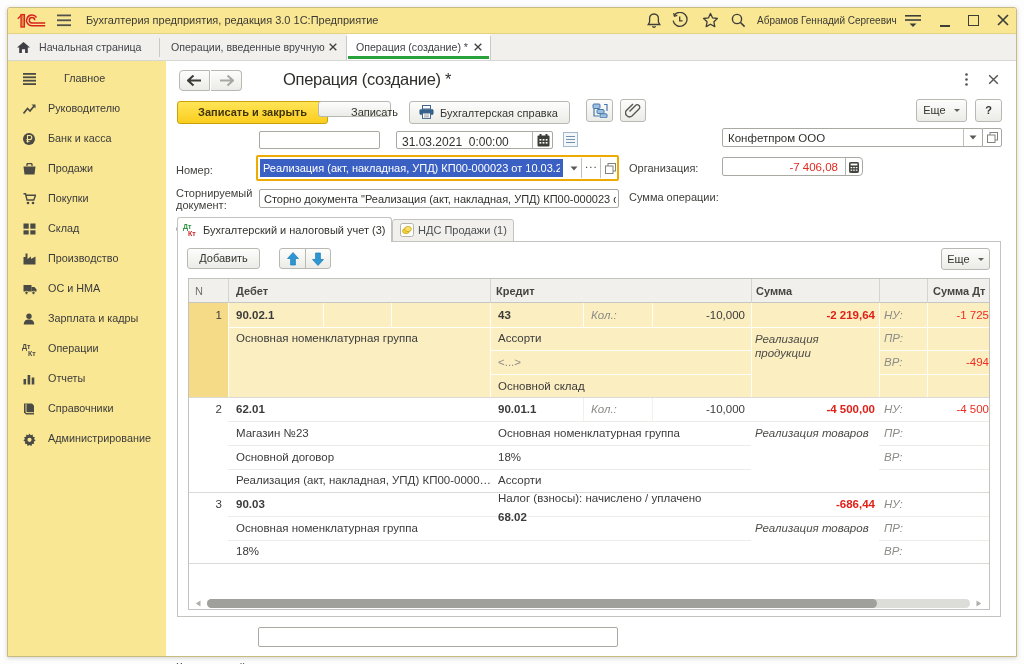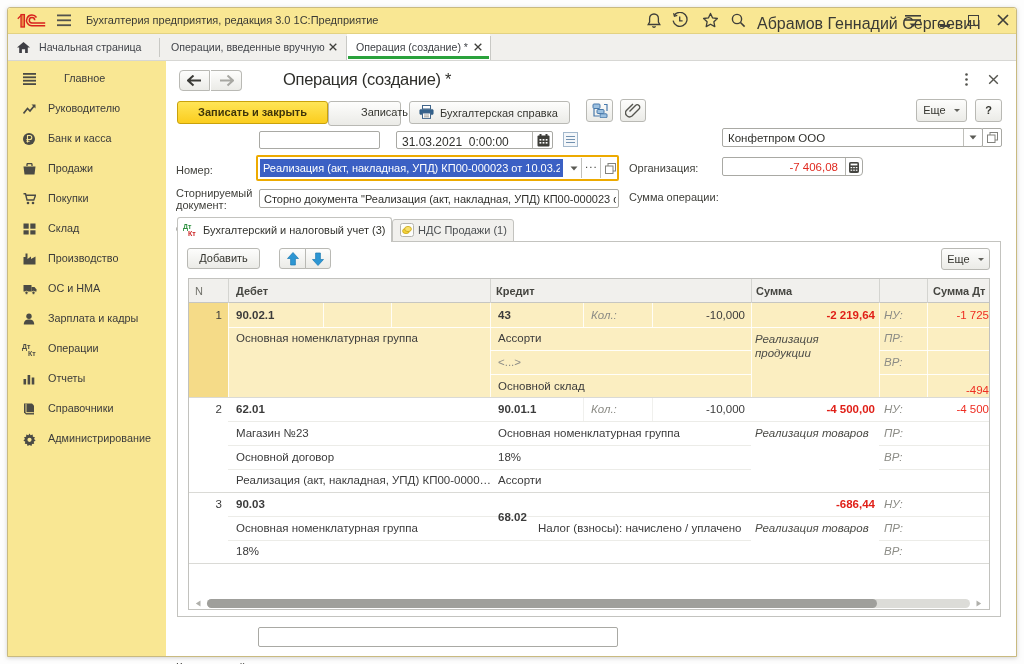--- a/index.html
+++ b/index.html
@@ -59,21 +59,21 @@
     </svg>
 
     <svg class="abs" style="left:702px; top:12px;" width="17" height="17" viewBox="0 0 17 17">
       <path d="M8.5 1.4 L10.6 5.9 L15.4 6.5 L11.9 9.8 L12.8 14.6 L8.5 12.2 L4.2 14.6 L5.1 9.8 L1.6 6.5 L6.4 5.9 Z" fill="none" stroke="#3f3f3a" stroke-width="1.3" stroke-linejoin="round"></path>
     </svg>
 
     <svg class="abs" style="left:730px; top:12px;" width="17" height="17" viewBox="0 0 17 17">
       <circle cx="7" cy="7" r="4.6" fill="none" stroke="#3f3f3a" stroke-width="1.4"></circle>
       <path d="M10.5 10.5 L14.6 14.6" stroke="#3f3f3a" stroke-width="1.6"></path>
     </svg>
-    <div class="txt" style="left:757px; top:15px; font-size:16px; color:#3a3a35;">Абрамов Геннадий Сергеевич</div>
+    <div class="txt" style="left:757px; top:15px; font-size:10px; color:#3a3a35;">Абрамов Геннадий Сергеевич</div>
 
     <svg class="abs" style="left:905px; top:14px;" width="16" height="14" viewBox="0 0 16 14">
       <rect x="0" y="1" width="16" height="1.6" fill="#3f3f3a"></rect>
       <rect x="0" y="5.2" width="16" height="1.6" fill="#3f3f3a"></rect>
       <path d="M4.5 9.5 L11.5 9.5 L8 13 Z" fill="#3f3f3a"></path>
     </svg>
 
     <div class="abs" style="left:940px; top:25px; width:10px; height:2px; background:#3f3f3a;"></div>
 
     <div class="abs" style="left:968px; top:15px; width:11px; height:11px; border:1.5px solid #3f3f3a;"></div>
@@ -209,21 +209,21 @@
         <circle cx="2.5" cy="6.5" r="1.3" fill="#52524c"></circle>
         <circle cx="2.5" cy="11.5" r="1.3" fill="#52524c"></circle>
     </svg>
     <svg class="abs" style="left:988px; top:74px;" width="11" height="11" viewBox="0 0 11 11">
       <path d="M1.2 1.2 L9.8 9.8 M9.8 1.2 L1.2 9.8" stroke="#55554f" stroke-width="1.4"></path>
     </svg>
   </div>
 
   <div class="abs" id="cmdbar">
     <div class="btn" style="left:177px; top:101px; width:151px; height:23px; background:linear-gradient(#ffe557,#fbcd1e); border-color:#c9a20c; line-height:21px; font-weight:bold; color:#40350a;">Записать и закрыть</div>
-    <div class="btn" style="left:328px; top:101px; width:73px; height:25px; line-height:21px;padding-left:32px;">Записать</div>
+    <div class="btn" style="left:318px; top:101px; width:73px; height:16px; line-height:21px;padding-left:32px;">Записать</div>
     <div class="btn" style="left:409px; top:101px; width:161px; height:23px;"></div>
     <svg class="abs" style="left:419px; top:105px;" width="15" height="14" viewBox="0 0 15 14">
       <rect x="3.5" y="0.5" width="8" height="3.5" fill="#fff" stroke="#41658a" stroke-width="1"></rect>
       <rect x="0.75" y="4.4" width="13.5" height="5.2" rx="1" fill="#33618c" stroke="#2c567c" stroke-width="0.5"></rect>
       <rect x="3.5" y="8" width="8" height="5.4" fill="#fff" stroke="#41658a" stroke-width="1"></rect>
       <path d="M5 10 L10 10 M5 11.8 L10 11.8" stroke="#8a8a85" stroke-width="0.8"></path>
     </svg>
     <div class="txt" style="left:440px; top:107px; font-size:11px; color:#35352f;">Бухгалтерская справка</div>
     <div class="btn" style="left:586px; top:99px; width:27px; height:23px;"></div>
     <svg class="abs" style="left:592px; top:103px;" width="16" height="15" viewBox="0 0 16 15">
@@ -409,21 +409,21 @@
     <div class="txt right redb" style="left:775px; top:309px; width:100px;">-2 219,64</div>
     <div class="txt it gray" style="left:884px; top:309px;">НУ:</div>
     <div class="txt right red" style="left:889px; top:309px; width:100px;">-1 725</div>
     <div class="txt" style="left:236px; top:332px;">Основная номенклатурная группа</div>
     <div class="txt" style="left:498px; top:332px;">Ассорти</div>
     <div class="txt it" style="left:755px; top:333px; color:#4c4c47;">Реализация</div>
     <div class="txt it gray" style="left:884px; top:332px;">ПР:</div>
     <div class="txt" style="left:498px; top:356px; color:#8c8c86;">&lt;...&gt;</div>
     <div class="txt it" style="left:755px; top:347px; color:#4c4c47;">продукции</div>
     <div class="txt it gray" style="left:884px; top:356px;">ВР:</div>
-    <div class="txt right red" style="left:889px; top:356px; width:100px;margin-top:28px;">-494</div>
+    <div class="txt right red" style="left:889px; top:356px; width:100px;">-494</div>
     <div class="txt" style="left:498px; top:380px;">Основной склад</div>
 
     <div class="txt right" style="left:188px; top:403px; width:34px;">2</div>
     <div class="txt bold" style="left:236px; top:403px;">62.01</div>
     <div class="txt bold" style="left:498px; top:403px;">90.01.1</div>
     <div class="txt it gray" style="left:591px; top:403px;">Кол.:</div>
     <div class="txt right" style="left:645px; top:403px; width:100px;">-10,000</div>
     <div class="txt right redb" style="left:775px; top:403px; width:100px;">-4 500,00</div>
     <div class="txt it gray" style="left:884px; top:403px;">НУ:</div>
     <div class="txt right red" style="left:889px; top:403px; width:100px;">-4 500</div>
@@ -436,21 +436,21 @@
     <div class="txt it gray" style="left:884px; top:451px;">ВР:</div>
     <div class="txt" style="left:236px; top:474px;">Реализация (акт, накладная, УПД) КП00-0000…</div>
     <div class="txt" style="left:498px; top:474px;">Ассорти</div>
 
     <div class="txt right" style="left:188px; top:498px; width:34px;">3</div>
     <div class="txt bold" style="left:236px; top:498px;">90.03</div>
     <div class="txt bold" style="left:498px; top:511px;">68.02</div>
     <div class="txt right redb" style="left:775px; top:498px; width:100px;">-686,44</div>
     <div class="txt it gray" style="left:884px; top:498px;">НУ:</div>
     <div class="txt" style="left:236px; top:522px;">Основная номенклатурная группа</div>
-    <div class="txt" style="left:498px; top:522px;margin-left:40px;">Налог (взносы): начислено / уплачено</div>
+    <div class="txt" style="left:498px; top:492px;">Налог (взносы): начислено / уплачено</div>
     <div class="txt it" style="left:755px; top:522px; color:#4c4c47;">Реализация товаров</div>
     <div class="txt it gray" style="left:884px; top:522px;">ПР:</div>
     <div class="txt" style="left:236px; top:545px;">18%</div>
     <div class="txt it gray" style="left:884px; top:545px;">ВР:</div>
 
     <svg class="abs" style="left:195px; top:600px;" width="6" height="7" viewBox="0 0 6 7">
         <path d="M5.5 0.5 L0.8 3.5 L5.5 6.5 Z" fill="#b0b0ab"></path>
       </svg>
     <div class="abs" style="left:207px; top:599px; width:763px; height:9px; background:#dcdcd8; border-radius:4.5px;"></div>
     <div class="abs" style="left:207px; top:599px; width:670px; height:9px; background:#9f9f9b; border-radius:4.5px;"></div>

